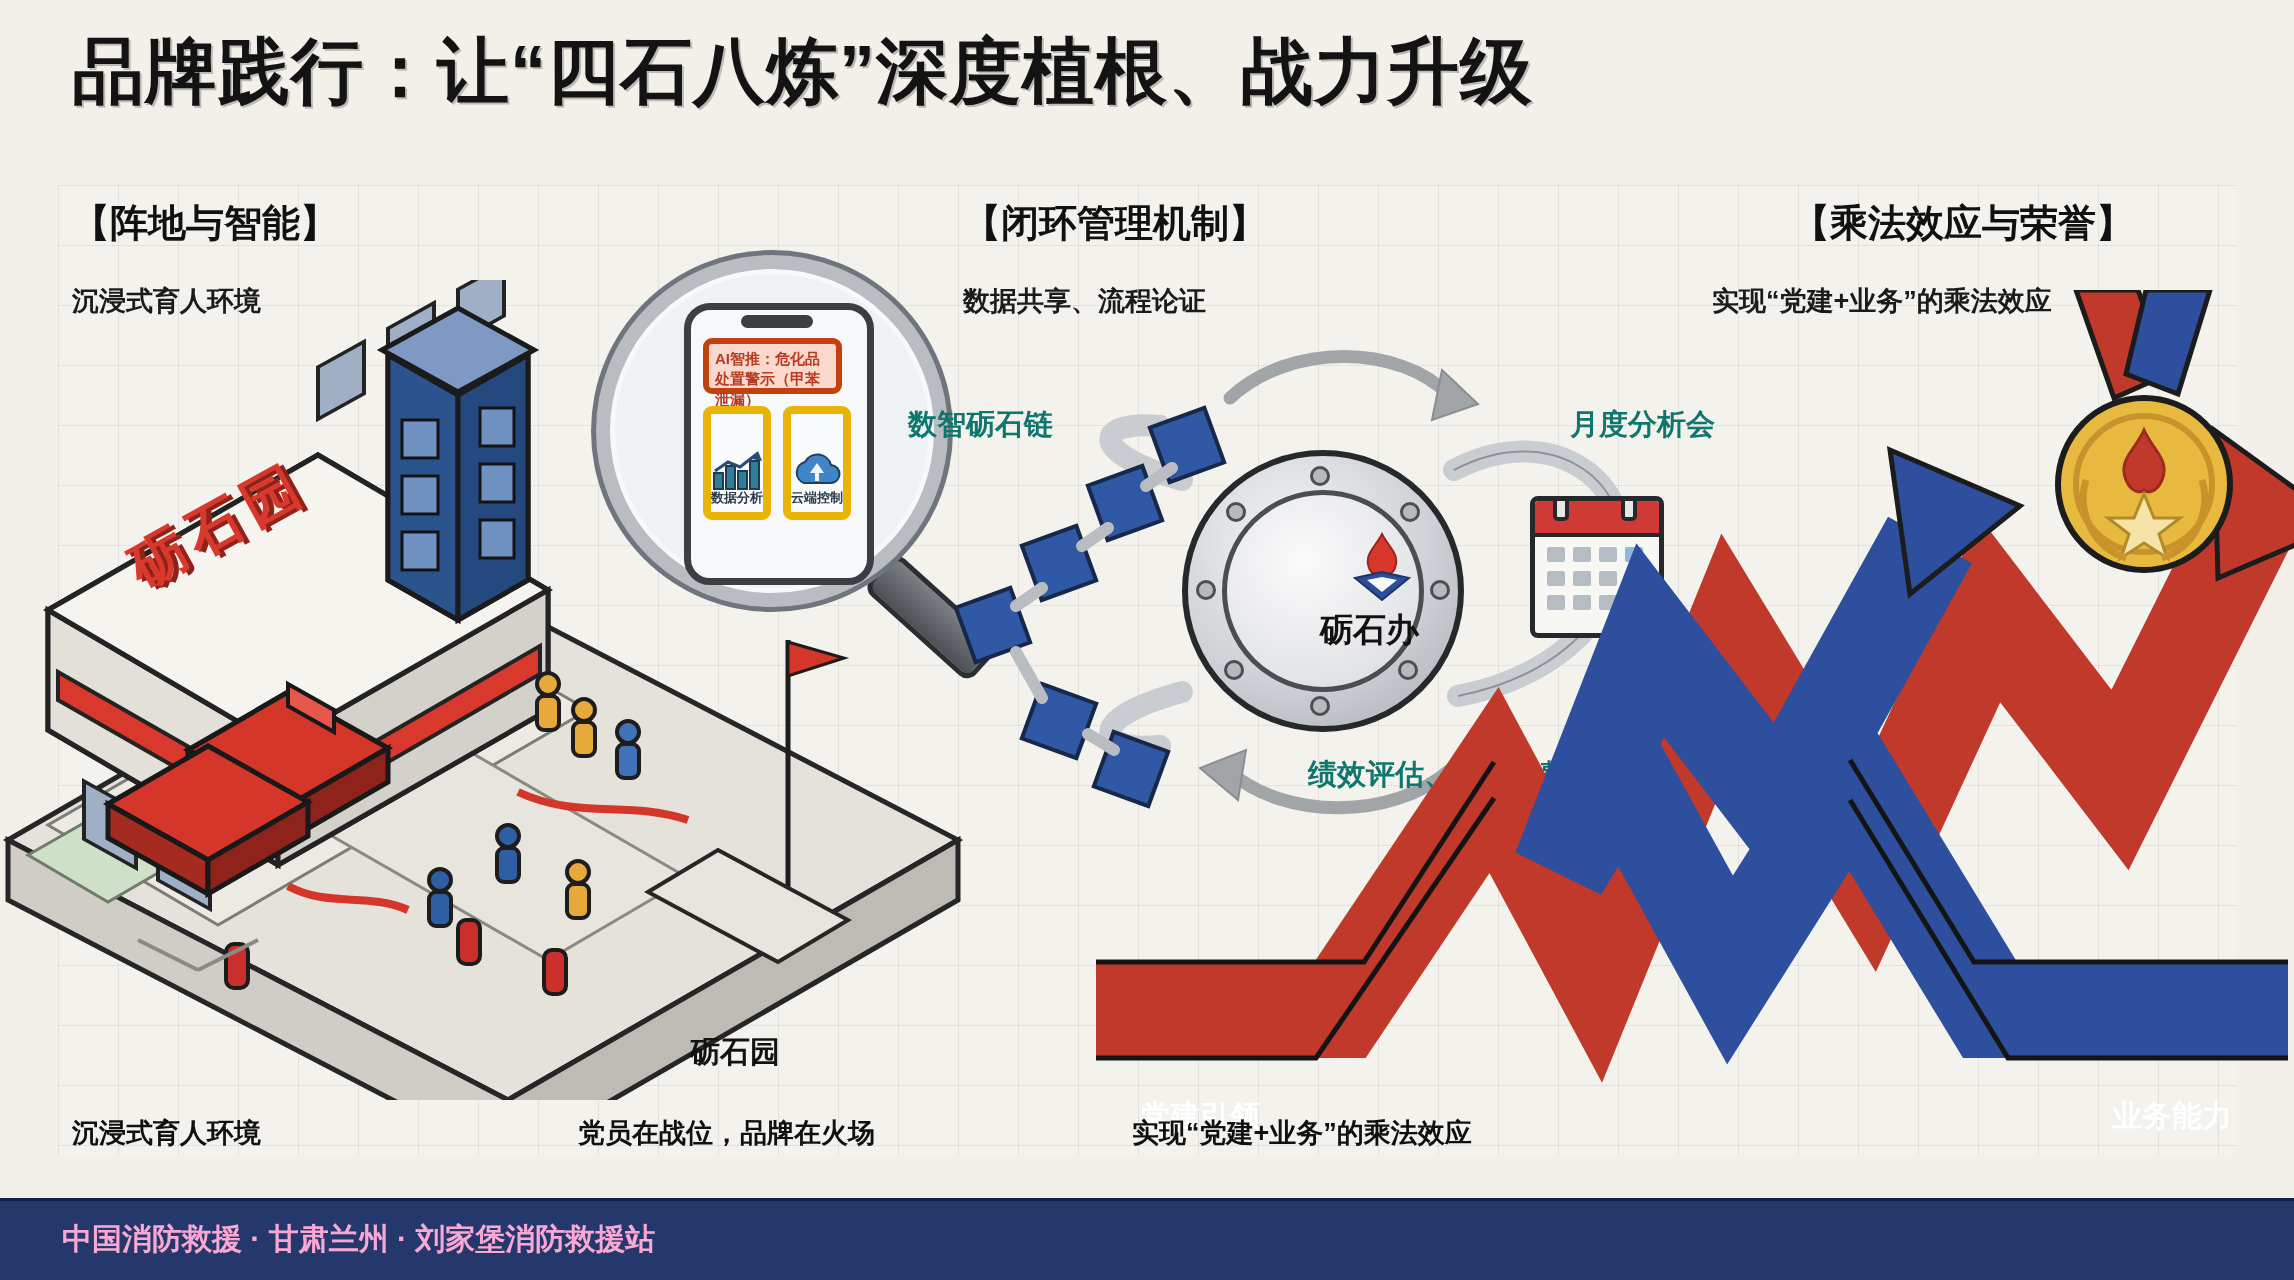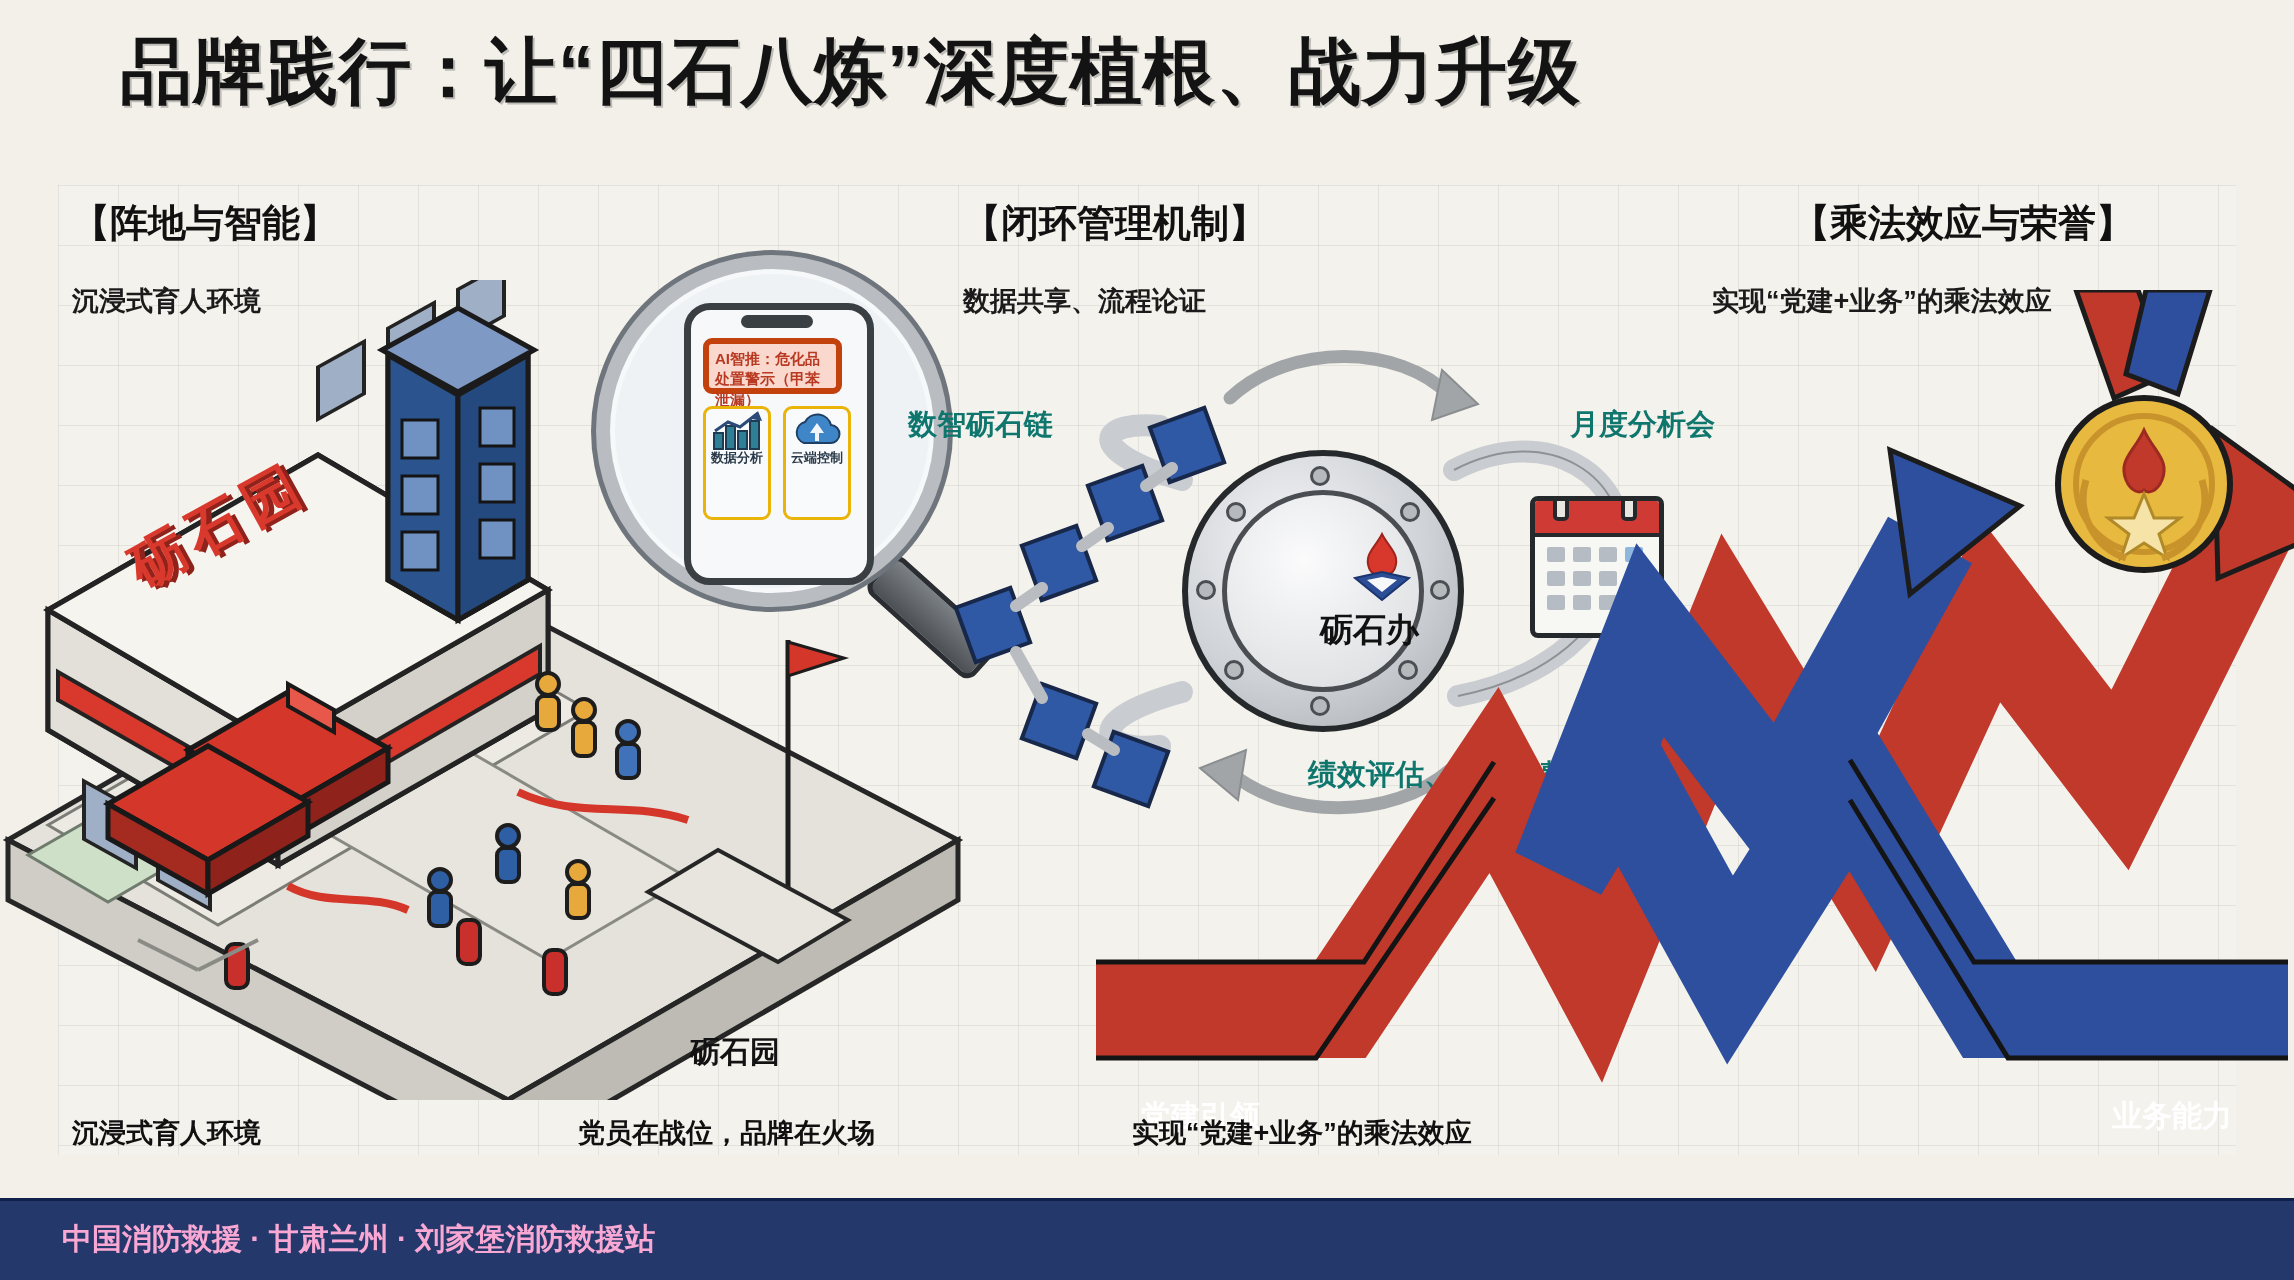--- a/index.html
+++ b/index.html
@@ -21,21 +21,20 @@
       linear-gradient(to right, rgba(150,155,150,.18) 1px, transparent 1px),
       linear-gradient(to bottom, rgba(150,155,150,.18) 1px, transparent 1px);
     background-size:60px 60px;
   }
   
   .title{
     position:absolute;left:72px;top:24px;
     font-size:72px;font-weight:bold;color:#131313;letter-spacing:1px;
     white-space:nowrap;
     text-shadow:2px 2px 0 rgba(0,0,0,.22);
-    margin-left:48px;
   }
   
   .sec-head{position:absolute;font-size:38px;font-weight:bold;color:#111;white-space:nowrap;}
   .sec-sub{position:absolute;font-size:27px;font-weight:bold;color:#1b1b1b;white-space:nowrap;}
   .sec1h{left:72px;top:198px;}
   .sec1s{left:72px;top:283px;}
   .sec2h{left:963px;top:198px;}
   .sec2s{left:963px;top:283px;}
   .sec3h{left:1792px;top:198px;}
   .sec3s{left:1712px;top:283px;}
@@ -76,22 +75,22 @@
   }
   .notch{position:absolute;left:50px;top:5px;width:72px;height:13px;background:#3a3f44;border-radius:9px;}
   .alert{
     position:absolute;left:12px;top:28px;width:139px;height:56px;
     background:#fad8cd;border:6px solid #c2410c;border-radius:9px;
     color:#b93a22;font-size:15px;font-weight:bold;line-height:1.35;
     padding:5px 6px;box-sizing:border-box;
   }
   .tile{
     position:absolute;top:96px;width:68px;height:114px;background:#f8fafc;
-    border:3px solid #eab308;border-radius:9px;
-    display:flex;flex-direction:column;align-items:center;
+    border:8px solid #eab308;border-radius:9px;
+    display:flex;flex-direction:column;align-items:center;justify-content:flex-end;
     padding-bottom:6px;box-sizing:border-box;
   }
   .tile .tl{font-size:13px;font-weight:bold;color:#2b3a4a;line-height:1.15;text-align:center;}
   .tileA{left:12px;} .tileB{left:92px;}
   
   .mid{position:absolute;left:930px;top:300px;width:780px;height:560px;}
   .hub{
     position:absolute;left:252px;top:150px;width:270px;height:270px;border-radius:50%;
     background:radial-gradient(circle at 38% 32%,#f3f4f6 0%,#cfd2d6 55%,#a7abb0 100%);
     border:6px solid #26292c;

